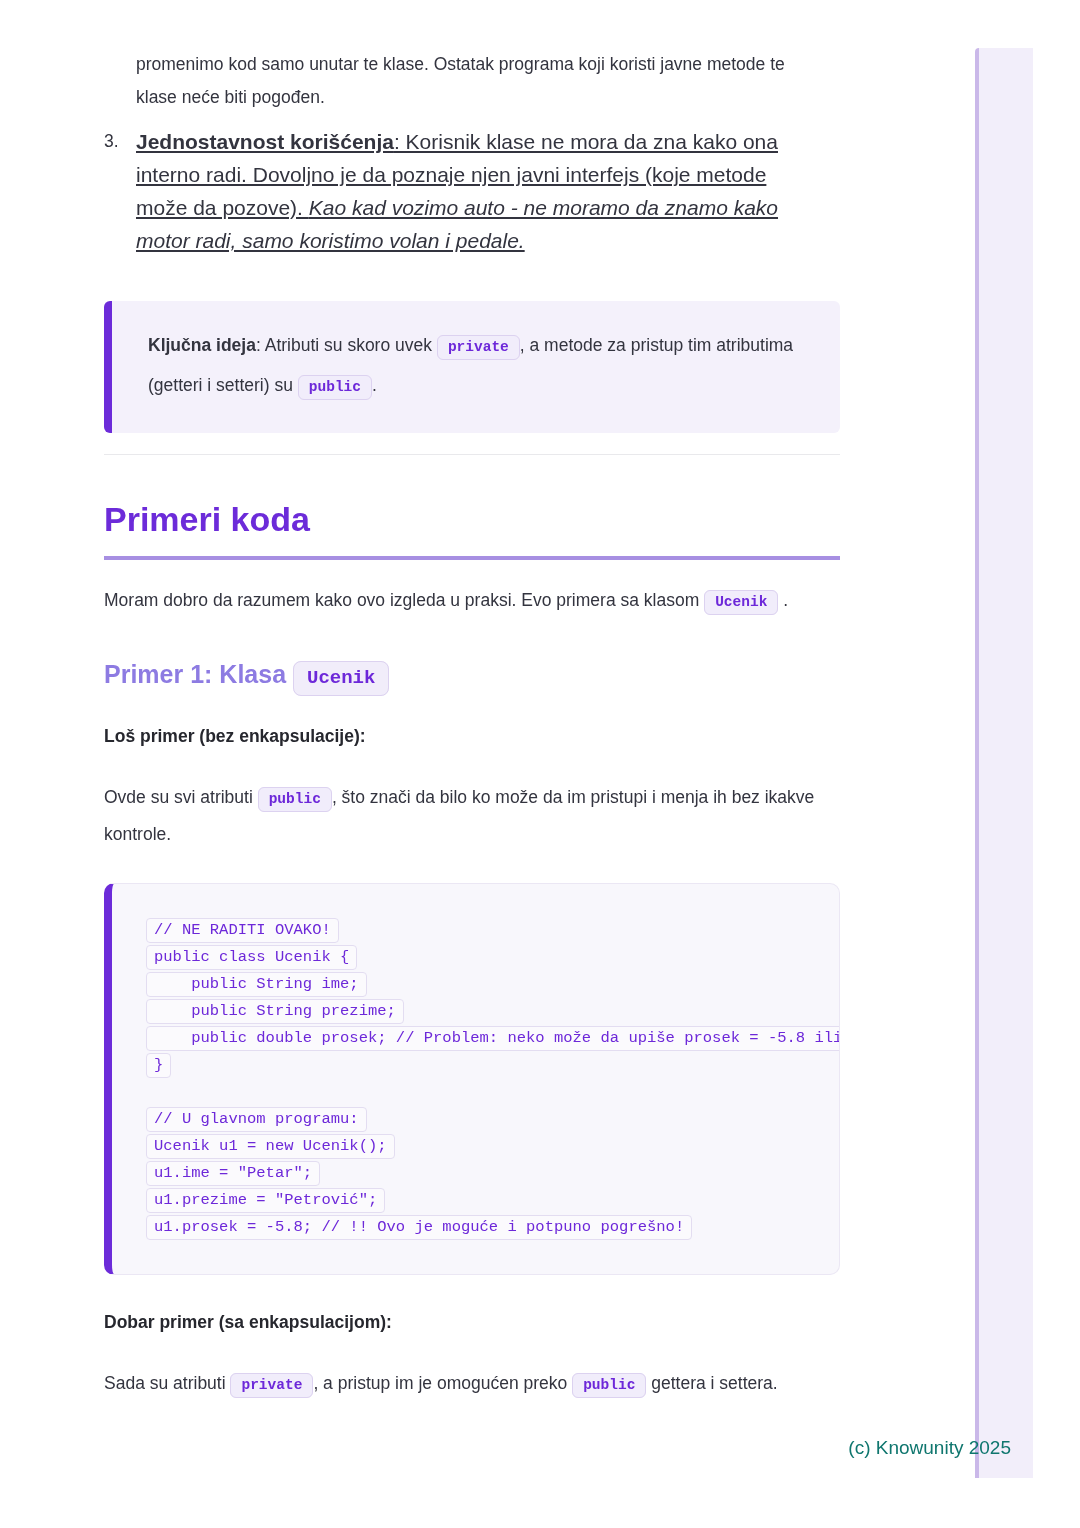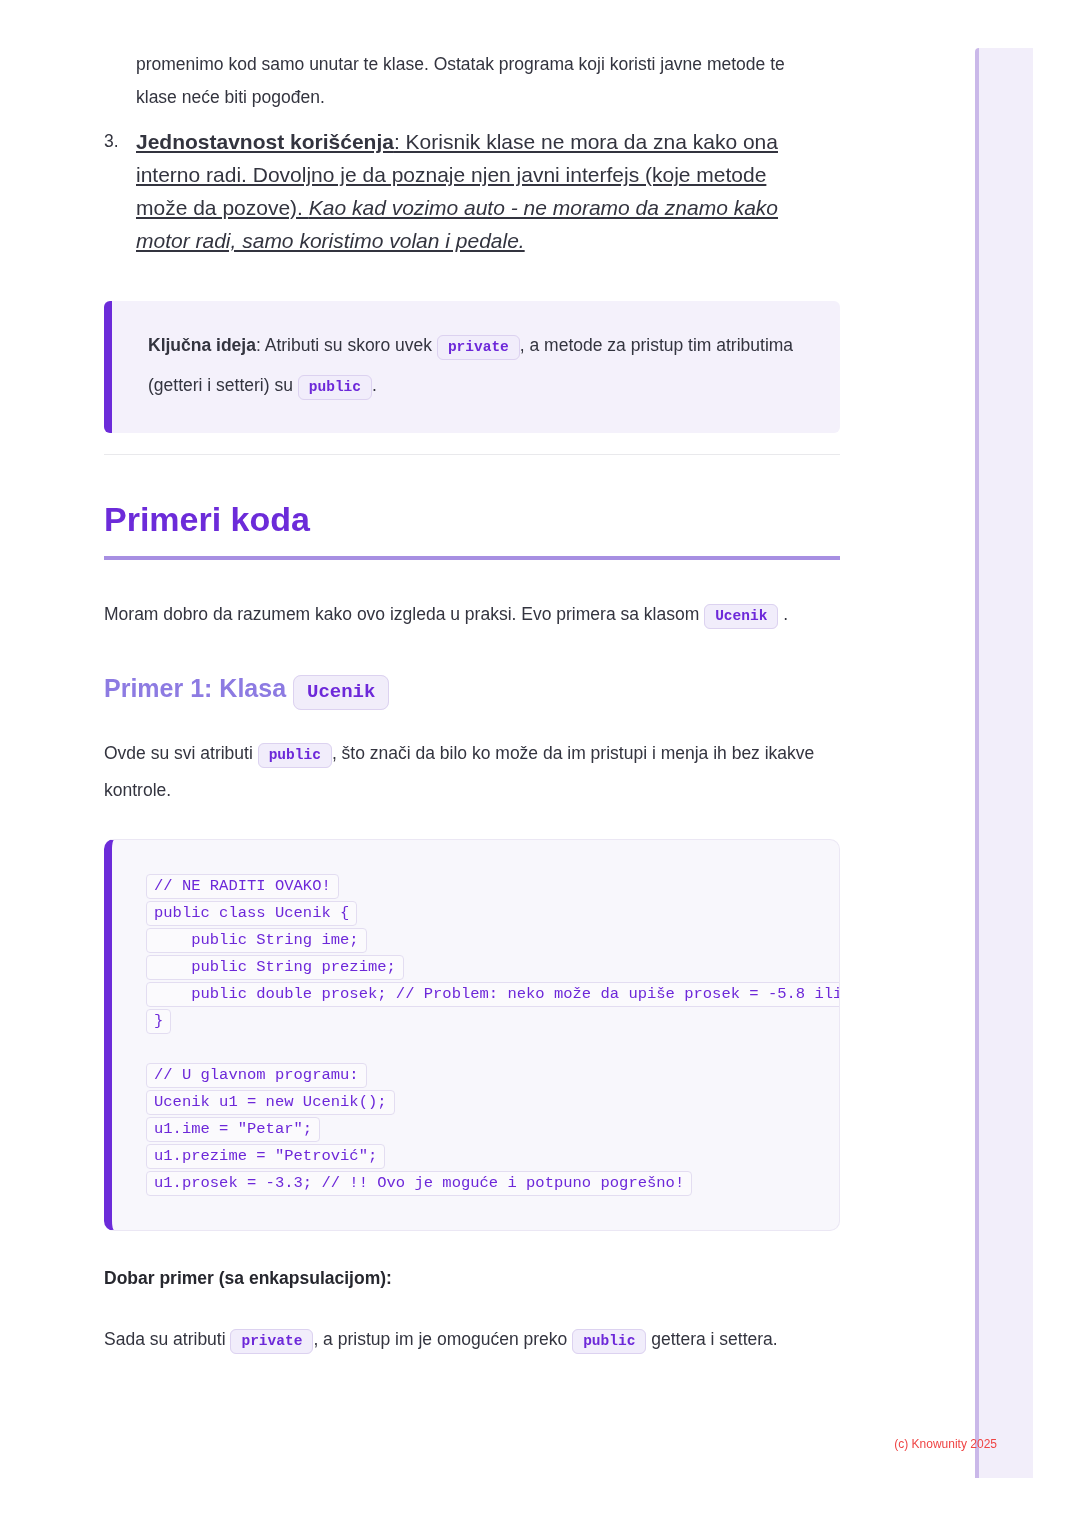--- a/index.html
+++ b/index.html
@@ -23,40 +23,40 @@
 
   .chip { font-family:"Liberation Mono", monospace; font-weight:bold; font-size:14.5px;
           color:#6d28d9; background:#f1edfb; border:1px solid #dcd2f0; border-radius:6px;
           padding:3px 10px 4px; white-space:pre; }
 
   hr.divider { border:none; border-top:1px solid #e9e9ec; margin-top:21px; width:736px; }
 
   h1.section-title { margin-top:45px; font-size:34px; font-weight:bold; color:#6c2bd9;
           padding-bottom:17px; border-bottom:4px solid #a78fe2; width:736px; }
 
-  .justify-para { margin-top:36px; text-align:justify; width:736px; font-size:17.5px; line-height:36px; }
+  .justify-para { margin-top:22px; text-align:justify; width:736px; font-size:17.5px; line-height:36px; }
 
   h2.example-title { margin-top:40px; font-size:25px; font-weight:bold; color:#8d7be2; }
   .chip-lg { font-size:19px; padding:5px 13px 6px; border-radius:8px; background:#f1edfa; }
 
   .label-line { margin-top:37px; font-size:17.5px; font-weight:bold; color:#26272e; }
   .para { margin-top:33px; width:736px; font-size:17.5px; line-height:35px; }
 
   .code-block { margin-top:31px; width:736px; background:#f8f7fc; border:1px solid #ebe7f4;
           border-left:8px solid #6c2bd9; border-radius:10px; padding:32px 0 34px 34px;
           overflow:hidden; }
   .code-line { height:27px; line-height:25px; white-space:pre; }
   .pill { display:inline-block; font-family:"Liberation Mono", monospace; font-weight:normal;
           font-size:15.5px; color:#6d28d9; background:#fbfafd; border:1px solid #e3ddf1;
           border-radius:4px; padding:0 7px; white-space:pre; line-height:23px; }
 
   .right-panel { position:absolute; left:975px; top:48px; width:58px; height:1430px;
           background:#f2eefa; border-left:4px solid #cab8e9; border-top-left-radius:4px; z-index:1; }
 
-  .footer-note { position:absolute; top:1437px; right:83px; font-size:12px; color:#ef4444; z-index:2; }
+  .footer-note { position:absolute; top:1437px; right:69px; font-size:19px; color:#0f766e; z-index:2; }
 </style>
 </head>
 <body>
 
 <div class="right-panel"></div>
 <div class="footer-note">(c) Knowunity 2025</div>
 
 <div class="content">
 
   <p class="body-text cont-para">promenimo kod samo unutar te klase. Ostatak programa koji koristi javne metode te klase neće biti pogođen.</p>
@@ -71,35 +71,36 @@
   </div>
 
   <hr class="divider">
 
   <h1 class="section-title">Primeri koda</h1>
 
   <p class="justify-para"><span>Moram dobro da razumem kako ovo izgleda u praksi. Evo primera sa klasom </span><span class="chip">Ucenik</span><span> .</span></p>
 
   <h2 class="example-title"><span>Primer 1: Klasa</span> <span class="chip chip-lg">Ucenik</span></h2>
 
+  <div class="label-line">Loš primer (bez enkapsulacije):</div>
 
   <p class="para"><span>Ovde su svi atributi </span><span class="chip">public</span><span>, što znači da bilo ko može da im pristupi i menja ih bez ikakve kontrole.</span></p>
 
   <div class="code-block">
     <div class="code-line"><span class="pill">// NE RADITI OVAKO!</span></div>
     <div class="code-line"><span class="pill">public class Ucenik {</span></div>
     <div class="code-line"><span class="pill">    public String ime;</span></div>
     <div class="code-line"><span class="pill">    public String prezime;</span></div>
     <div class="code-line"><span class="pill">    public double prosek; // Problem: neko može da upiše prosek = -5.8 ili 500!</span></div>
     <div class="code-line"><span class="pill">}</span></div>
     <div class="code-line blank"></div>
     <div class="code-line"><span class="pill">// U glavnom programu:</span></div>
     <div class="code-line"><span class="pill">Ucenik u1 = new Ucenik();</span></div>
     <div class="code-line"><span class="pill">u1.ime = "Petar";</span></div>
     <div class="code-line"><span class="pill">u1.prezime = "Petrović";</span></div>
-    <div class="code-line"><span class="pill">u1.prosek = -3.3; // !! Ovo je moguće i potpuno pogrešno!</span></div>
+    <div class="code-line"><span class="pill">u1.prosek = -5.8; // !! Ovo je moguće i potpuno pogrešno!</span></div>
   </div>
 
   <div class="label-line">Dobar primer (sa enkapsulacijom):</div>
 
   <p class="para"><span>Sada su atributi </span><span class="chip">private</span><span>, a pristup im je omogućen preko </span><span class="chip">public</span><span> gettera i settera.</span></p>
 
 </div>
 
 </body></html>

